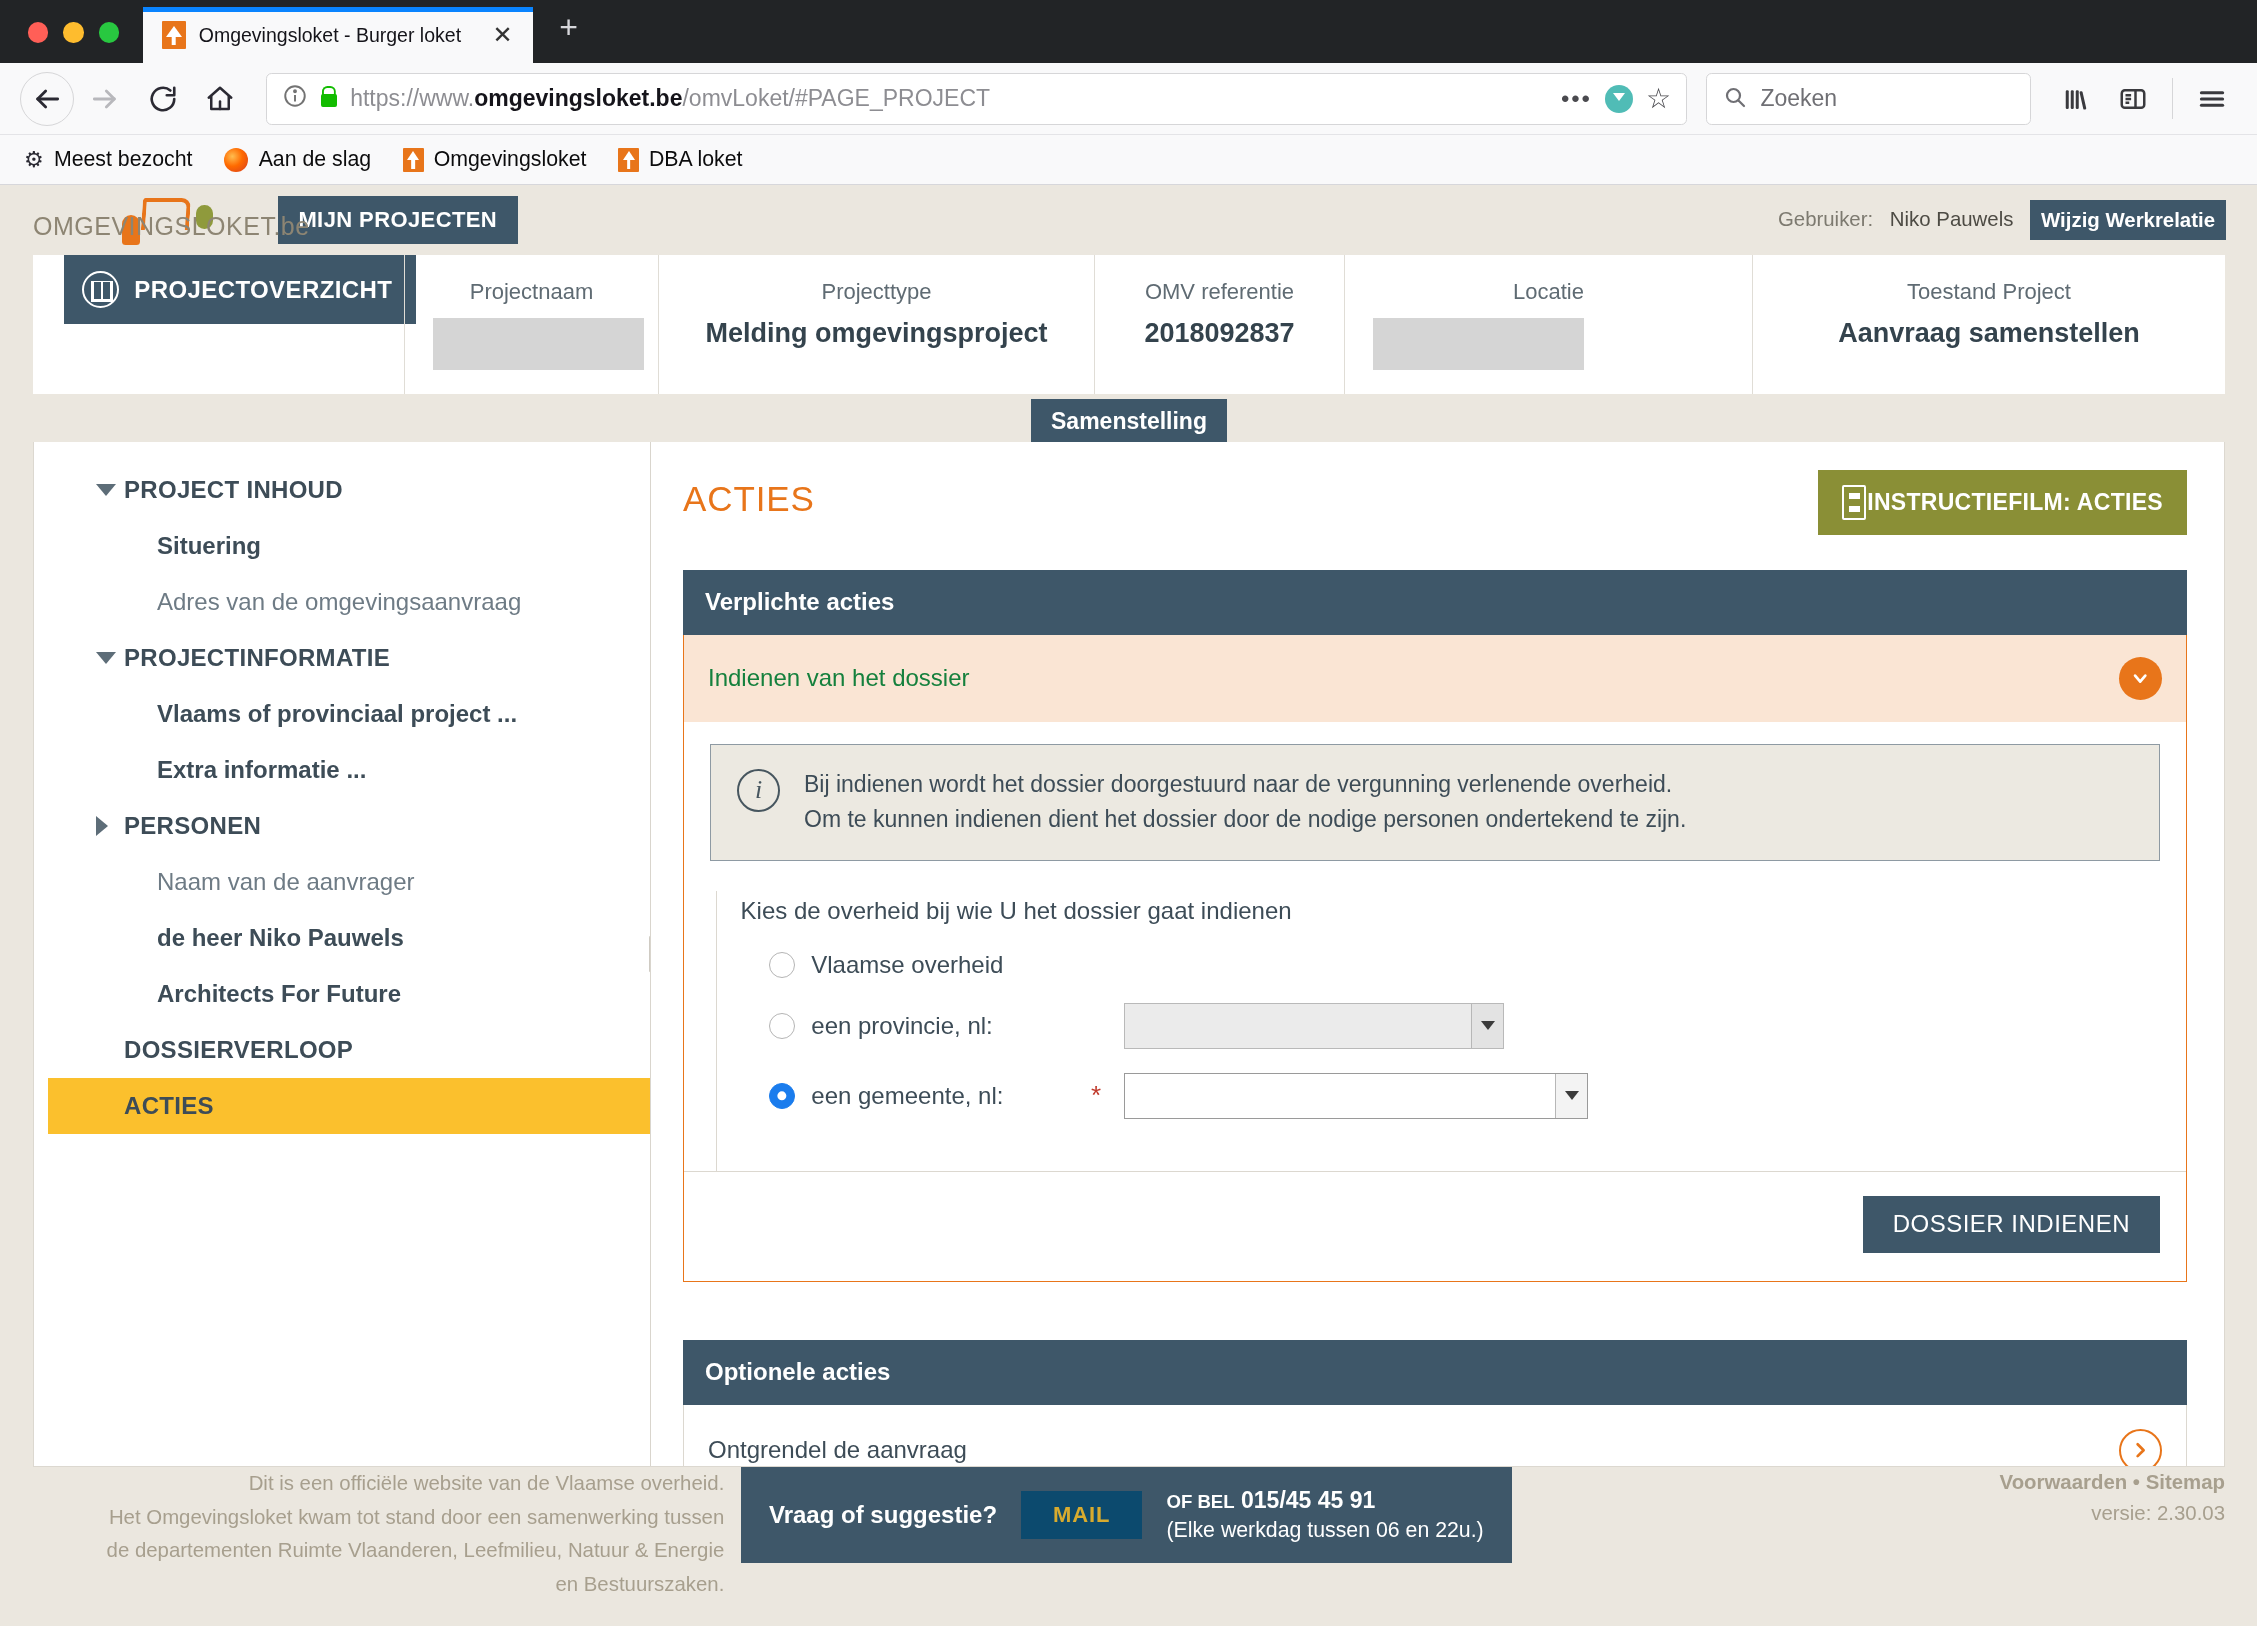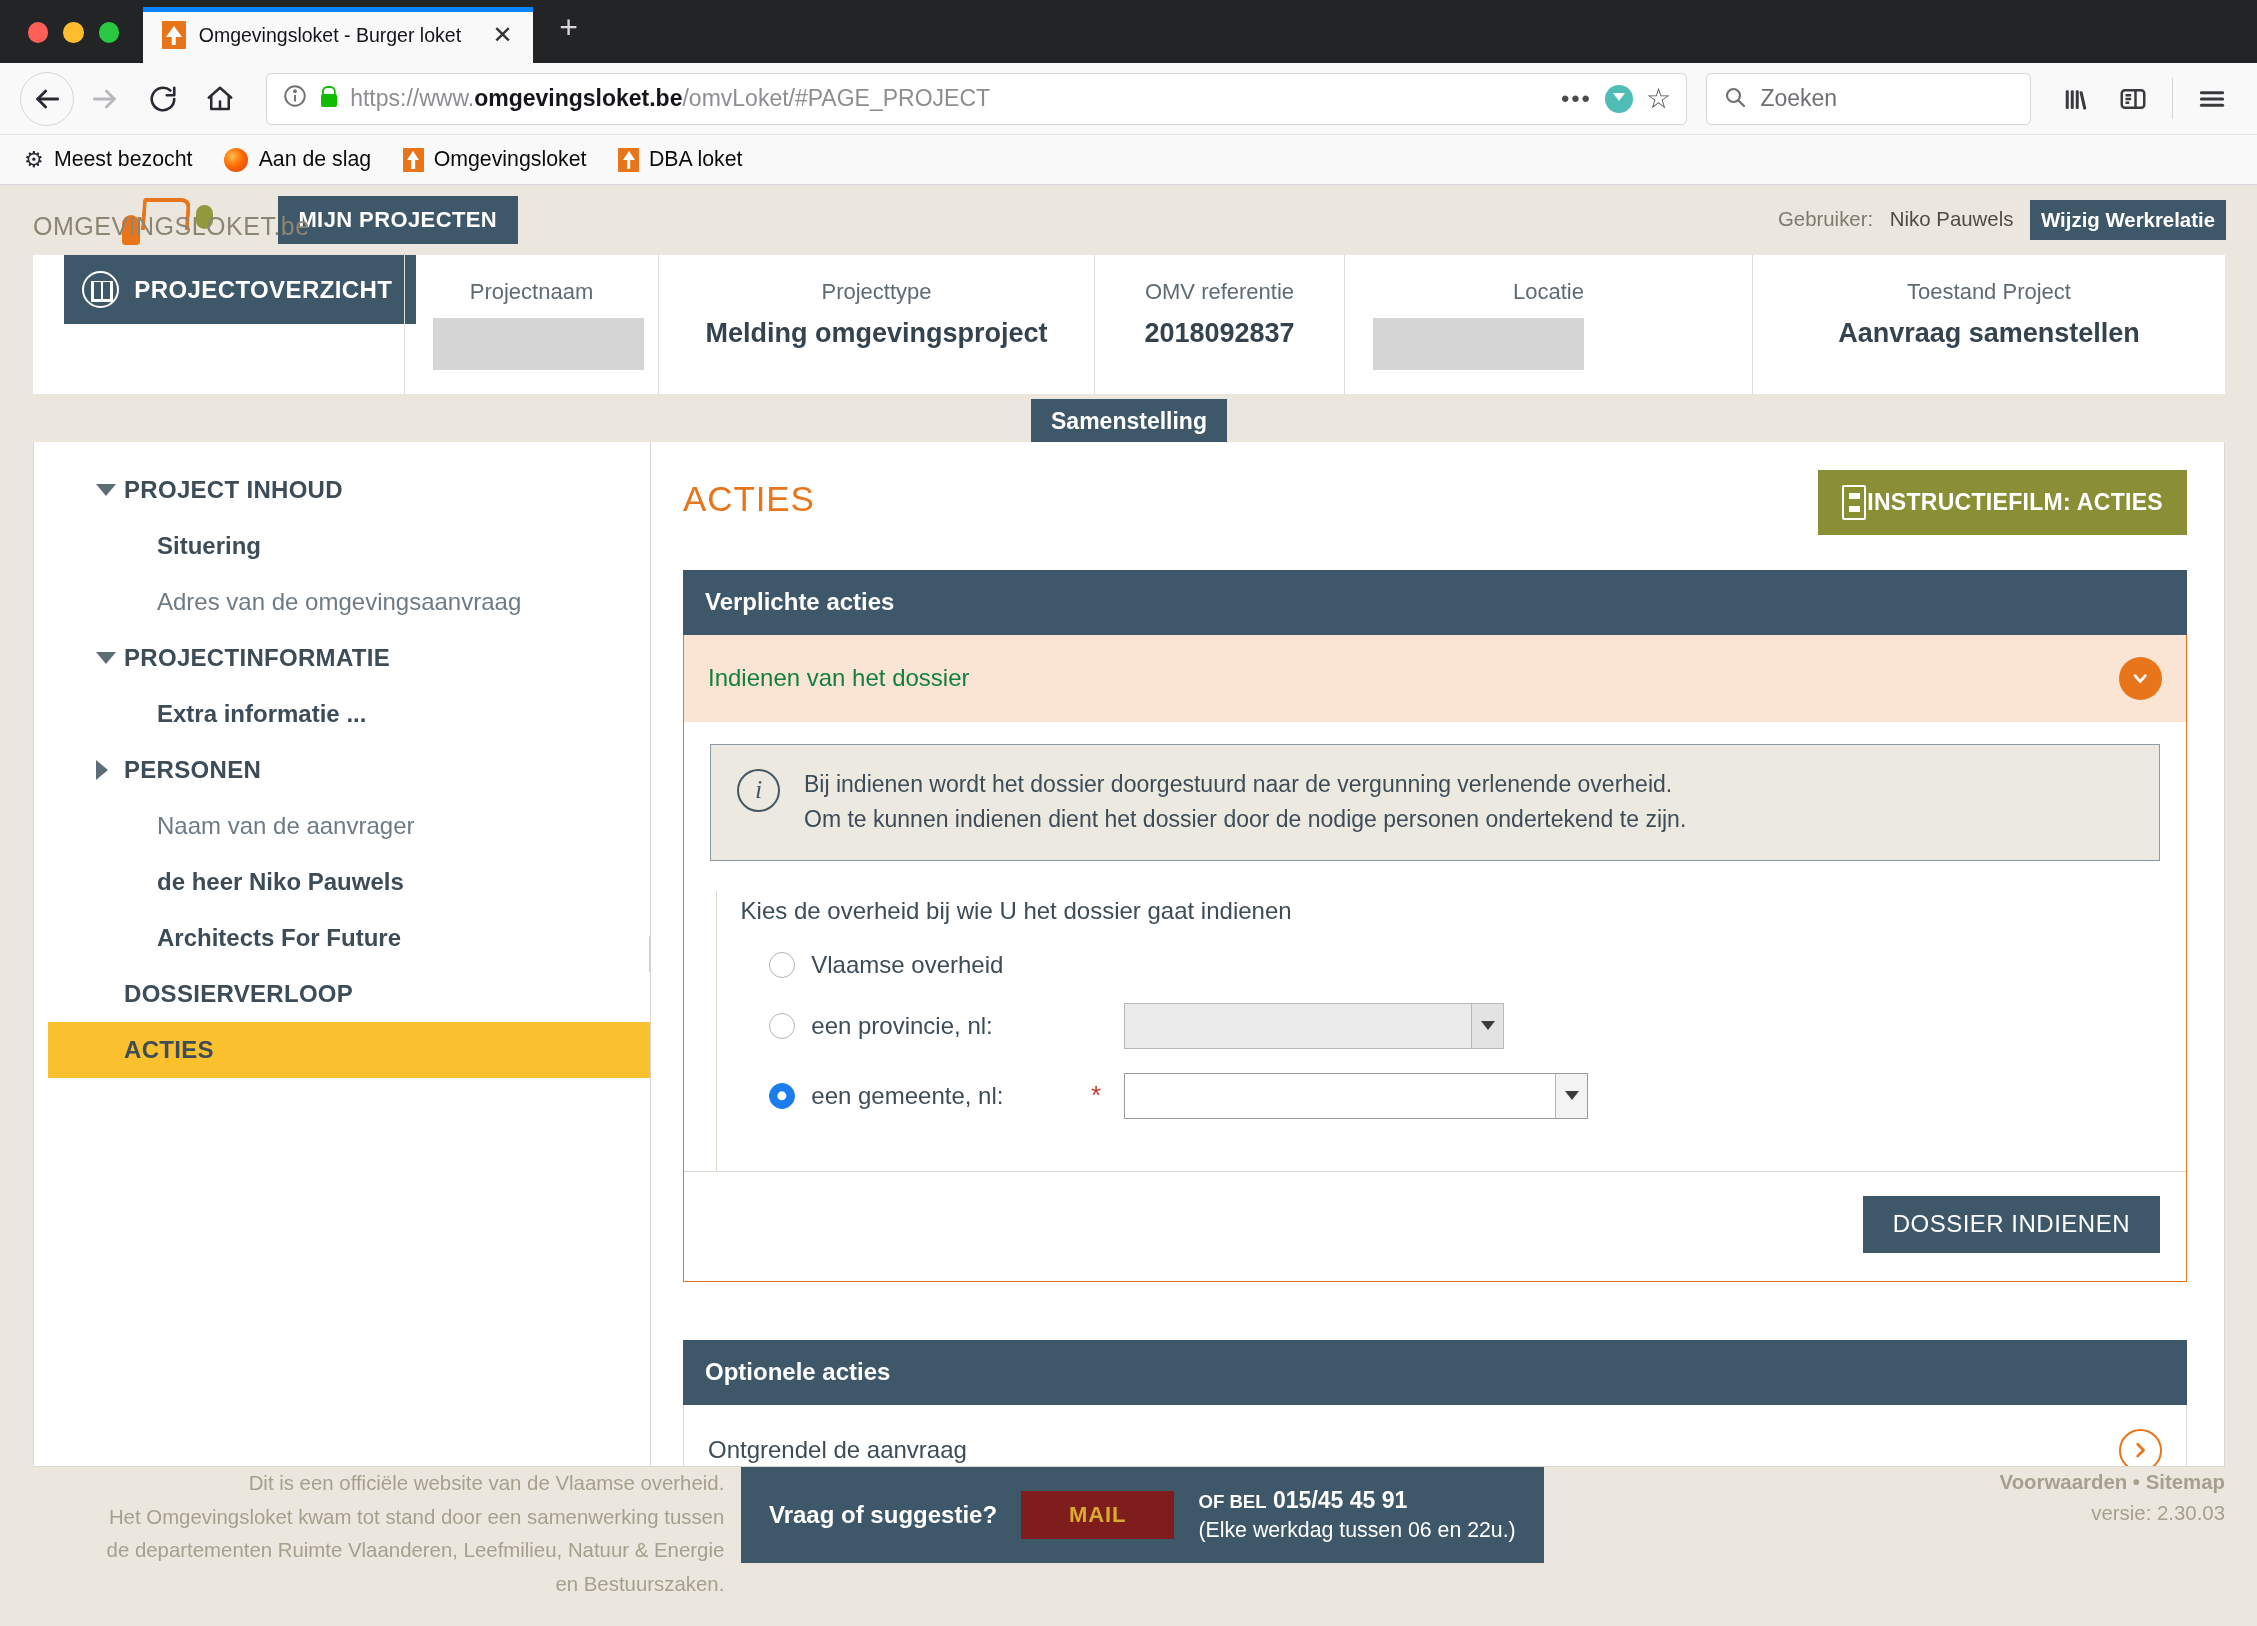--- a/index.html
+++ b/index.html
@@ -353,22 +353,22 @@
   .footer-left {
     width: 672px; font-size: 20.4px; color: #a79f8e; text-align: right; line-height: 1.65;
     padding-right: 16.7px;
   }
   .contactbox {
     background: #3e5769; height: 96px; display: flex; align-items: center; gap: 24px;
     padding: 0 28px; color: #fff;
   }
   .contact-q { font-size: 24px; font-weight: bold; }
   .btn-mail {
-    background: #7f1d1d; color: #d8ab2e; font-size: 22px; font-weight: bold; letter-spacing: 0.9px;
-    padding: 13px 48px; cursor: pointer; line-height: 1;
+    background: #0c4a6e; color: #d8ab2e; font-size: 22px; font-weight: bold; letter-spacing: 0.9px;
+    padding: 13px 32px; cursor: pointer; line-height: 1;
   }
   .contact-phone { line-height: 1.35; }
   .contact-phone .l1 { font-size: 23px; font-weight: bold; }
   .contact-phone .l1 .small { font-size: 18.6px; }
   .contact-phone .l2 { font-size: 21.3px; }
   .footer-right {
     margin-left: auto; text-align: right; font-size: 20.4px; color: #a79f8e; line-height: 1.5;
   }
   .footer-right .links { font-weight: bold; }
 </style>
@@ -550,20 +550,23 @@
           <span>Situering</span>
         </div>
         <div class="nav-item child muted">
           <span>Adres van de omgevingsaanvraag</span>
         </div>
         <div class="nav-item group">
           <span class="arrow-down"></span>
           <span>PROJECTINFORMATIE</span>
         </div>
         <div class="nav-item child">
+          <span>Vlaams of provinciaal project ...</span>
+        </div>
+        <div class="nav-item child">
           <span>Extra informatie ...</span>
         </div>
         <div class="nav-item group">
           <span class="arrow-right"></span>
           <span>PERSONEN</span>
         </div>
         <div class="nav-item child muted">
           <span>Naam van de aanvrager</span>
         </div>
         <div class="nav-item child">

